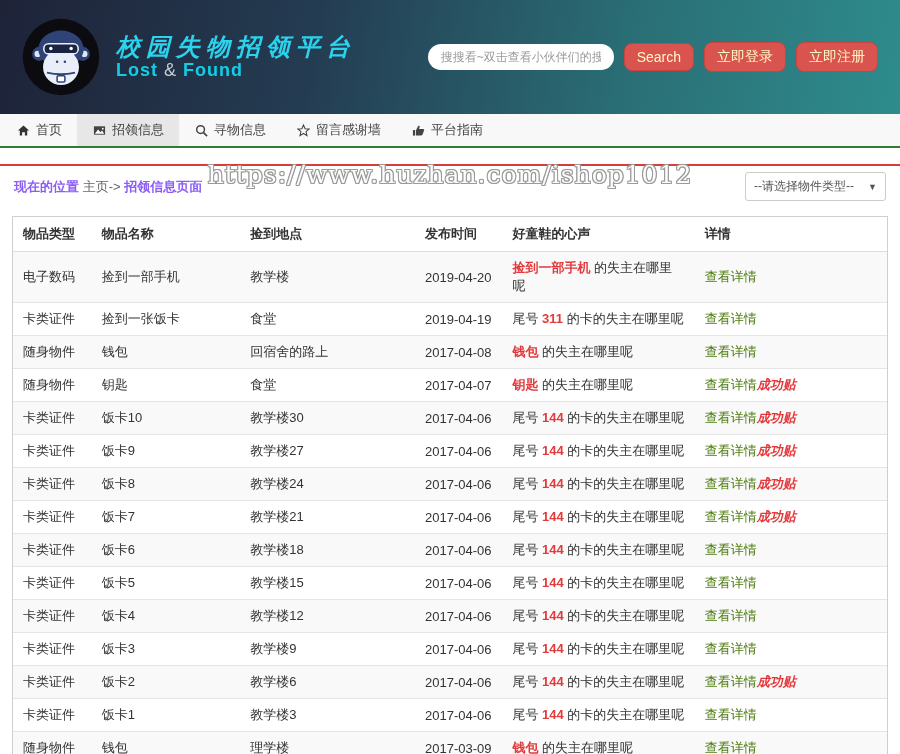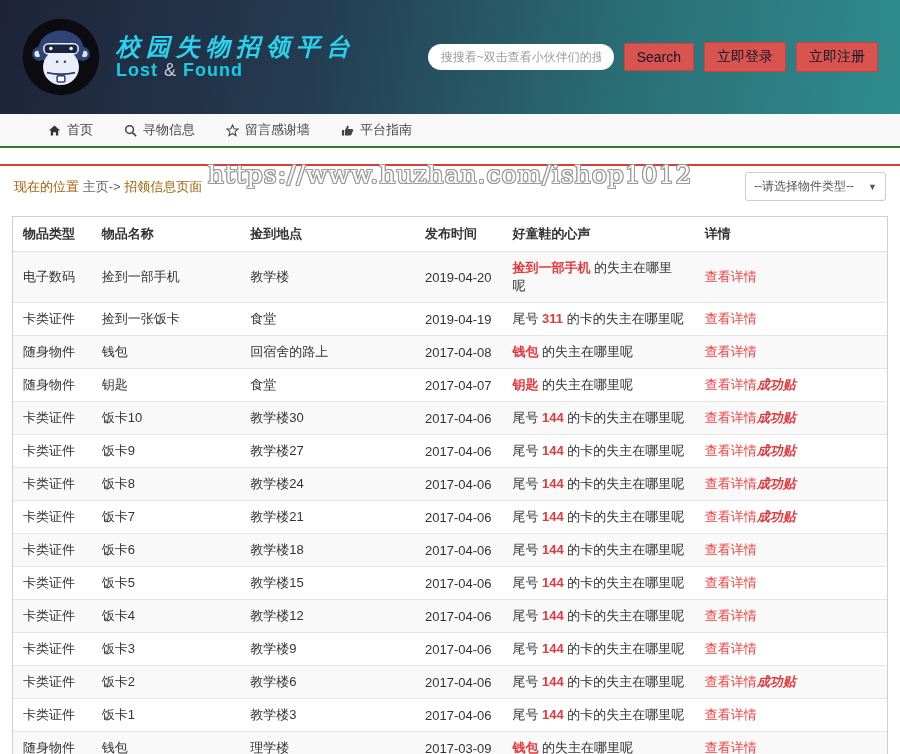--- a/index.html
+++ b/index.html
@@ -26,29 +26,29 @@
   .brand-en { font-size:18px; font-weight:bold; color:#13cde6; letter-spacing:1px; }
   .brand-en .amp { color:#c9cdd6; font-weight:normal; }
   .header-right { margin-left:auto; display:flex; align-items:center; gap:10px; }
   .search-input {
     width:186px; height:26px; border:none; border-radius:13px;
     padding:0 13px; font-size:12px; color:#555; outline:none;
     font-family:"Liberation Sans","DejaVu Sans",sans-serif;
   }
   .search-input::placeholder { color:#9a9a9a; }
   .btn-red {
-    background:#d9534f; color:#0f172a; border:1px solid #c9443f; border-radius:1px;
+    background:#d9534f; color:#fef9c3; border:1px solid #c9443f; border-radius:8px;
     padding:5px 12px; font-size:14px; cursor:pointer; white-space:nowrap;
     font-family:"Liberation Sans","DejaVu Sans",sans-serif;
   }
 
   
   .navbar {
     height:34px; background:#f8f8f8; border-bottom:2px solid #2e7d32;
-    display:flex; align-items:stretch; padding-left:32px; position:relative;
+    display:flex; align-items:stretch; padding-left:1px; position:relative;
   }
   .nav-item {
     display:flex; align-items:center; gap:6px; padding:0 15px;
     font-size:13px; color:#444; cursor:pointer; white-space:nowrap;
   }
   .nav-item.active { background:#e7e7e7; }
   .nav-icon { display:inline-flex; width:14px; height:14px; align-items:center; justify-content:center; }
   .nav-icon svg { display:block; }
 
   
@@ -60,41 +60,41 @@
     text-shadow:1px 1px 0 #9a9a9a,-1px -1px 0 #9a9a9a,1px -1px 0 #9a9a9a,-1px 1px 0 #9a9a9a,0 1px 0 #9a9a9a,0 -1px 0 #9a9a9a,1px 0 0 #9a9a9a,-1px 0 0 #9a9a9a;
   }
 
   
   .crumb-bar {
     border-top:2px solid #d43f3a; margin-top:16px;
     display:flex; align-items:center; justify-content:space-between;
     padding:6px 14px 2px 14px;
   }
   .breadcrumb { font-size:13px; color:#666; }
-  .breadcrumb .b { font-weight:normal; color:#a16207; }
+  .breadcrumb .b { font-weight:bold; color:#8b5cf6; }
   .type-select {
     border:1px solid #ccc; border-radius:3px; background:#fff;
     font-size:12px; color:#555; padding:5px 8px; display:flex;
     align-items:center; gap:14px; cursor:pointer;margin-left:12px;
   }
   .type-select .arrow { font-size:9px; color:#555; }
 
   
   .table-wrap { margin:13px 12px 0 12px; border:1px solid #cfcfcf; }
   table { width:100%; border-collapse:collapse; font-size:13px; }
   th {
     text-align:left; font-weight:bold; color:#333;
     padding:8px 10px; border-bottom:1px solid #ddd; background:#fff;
   }
   td { padding:7px 10px; border-bottom:1px solid #e5e5e5; color:#333; }
   tbody tr:nth-child(odd) td { background:#f9f9f9; }
   tbody tr:last-child td { border-bottom:none; }
   col.c1{width:9%} col.c2{width:17%} col.c3{width:20%} col.c4{width:10%} col.c5{width:22%} col.c6{width:22%}
   .hl { color:#e4393c; font-weight:bold; }
-  .detail-link { color:#ef4444; text-decoration:none; cursor:pointer; }
+  .detail-link { color:#4d7c0f; text-decoration:none; cursor:pointer; }
   .success-tag { color:#e4393c; font-weight:bold; font-style:italic; }
 </style>
 </head>
 <body>
 
 <div class="header">
   <div class="logo-circle">
     <svg viewBox="0 0 100 100" width="78" height="78">
       <circle cx="50" cy="50" r="49" fill="#0b0b10"></circle>
       <circle cx="22" cy="46" r="9" fill="#2f4377"></circle>
@@ -126,20 +126,30 @@
 
 <div class="navbar" id="navbar">
     <div class="nav-item">
       <span class="nav-icon">
         <svg width="13" height="13" viewBox="0 0 14 14">
           <path d="M1 7 L7 1.5 L13 7 H11 V12.5 H8.5 V8.8 H5.5 V12.5 H3 V7 Z" fill="#333"></path>
         </svg>
       </span>
       <span>首页</span>
     </div>
+    <div class="nav-item active">
+      <span class="nav-icon">
+        <svg width="13" height="13" viewBox="0 0 14 14">
+          <rect x="1" y="2.5" width="12" height="9" fill="#444"></rect>
+          <path d="M2 10.5 L5.5 6 L8 9 L9.8 7 L12 10.5 Z" fill="#fff"></path>
+          <circle cx="10.5" cy="5" r="1" fill="#fff"></circle>
+        </svg>
+      </span>
+      <span>招领信息</span>
+    </div>
     <div class="nav-item">
       <span class="nav-icon">
         <svg width="13" height="13" viewBox="0 0 14 14">
           <circle cx="6" cy="6" r="4.2" fill="none" stroke="#444" stroke-width="1.6"></circle>
           <line x1="9.2" y1="9.2" x2="13" y2="13" stroke="#444" stroke-width="1.8"></line>
         </svg>
       </span>
       <span>寻物信息</span>
     </div>
     <div class="nav-item">

